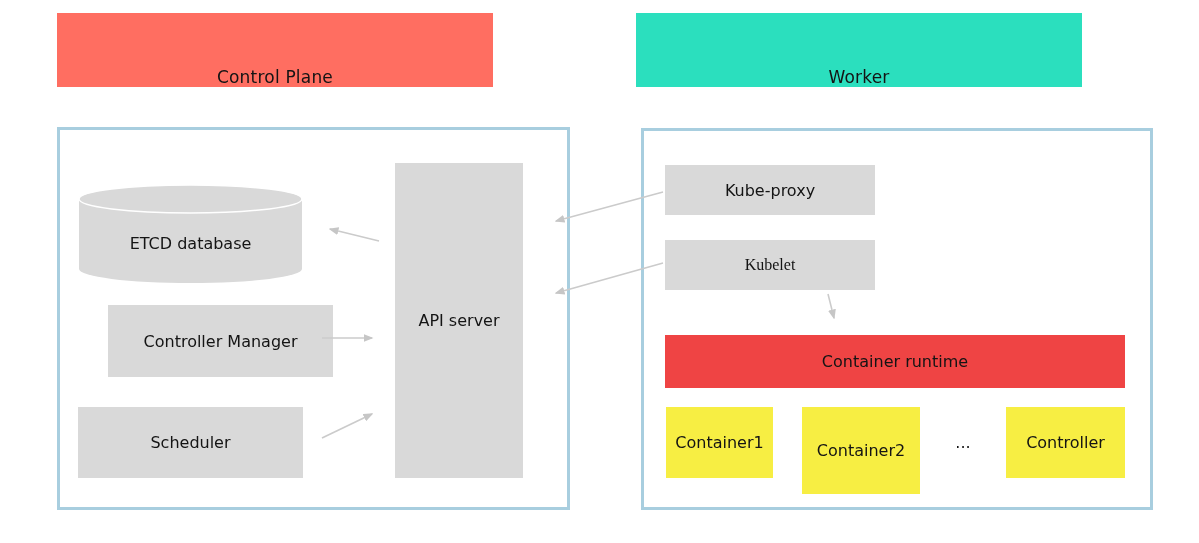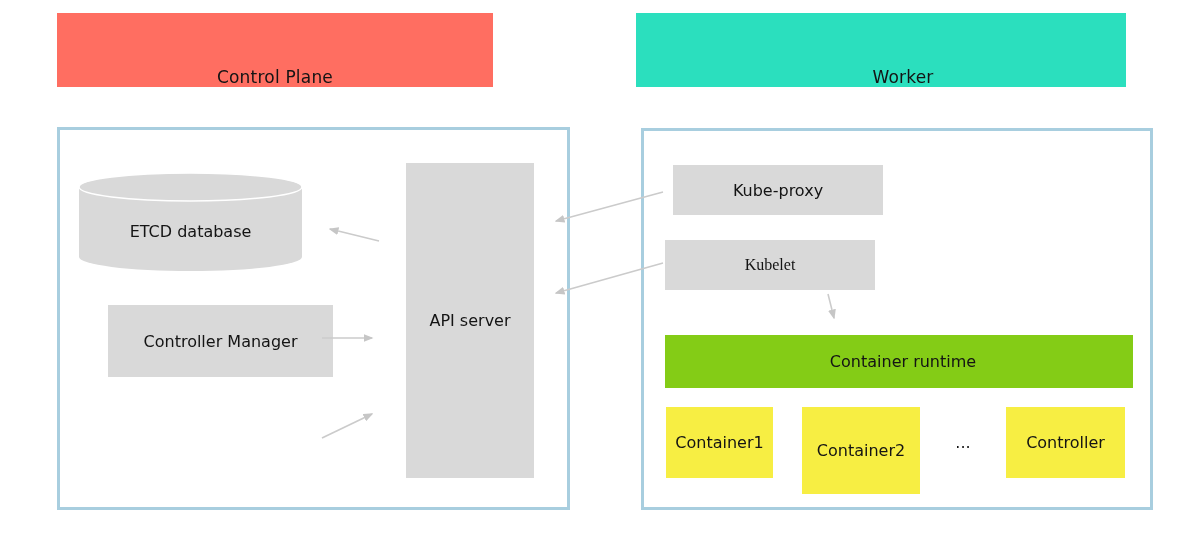--- a/index.html
+++ b/index.html
@@ -10,58 +10,58 @@
     height: 543px;
     background: #ffffff;
     overflow: hidden;
   }
   .hdr {
     position: absolute;
     display: flex; align-items: flex-end; justify-content: center;
     font-size: 17px; letter-spacing: 0.2px; color: #141414;
   }
   .hdr.control { left: 57px; top: 13px; width: 436px; height: 74px; background: #ff6e61; }
-  .hdr.worker  { left: 636px; top: 13px; width: 446px; height: 74px; background: #2bdfbe; padding-left: 44px; }
+  .hdr.worker  { left: 636px; top: 13px; width: 446px; height: 74px; background: #2bdfbe; }
 
   .panel {
     position: absolute;
     border: 3px solid #a8cedf;
     background: #ffffff;
     box-sizing: border-box;
   }
   .panel.left  { left: 57px;  top: 127px; width: 513px; height: 383px; }
   .panel.right { left: 641px; top: 128px; width: 512px; height: 382px; }
 
   .node {
     position: absolute;
     display: flex; align-items: center; justify-content: center;
     background: #d9d9d9;
     font-size: 16px; color: #141414;
     text-align: center;
   }
   .node.cm        { left: 78px;  top: 305px; width: 225px; height: 72px; margin-left: 30px; }
   .node.sched     { left: 78px;  top: 407px; width: 225px; height: 71px; }
-  .node.api       { left: 406px; top: 163px; width: 128px; height: 315px; align-items: center; }
-  .node.kproxy    { left: 665px; top: 165px; width: 210px; height: 50px; margin-left: 8px; }
+  .node.api       { left: 395px; top: 163px; width: 128px; height: 315px; align-items: center; }
+  .node.kproxy    { left: 665px; top: 165px; width: 210px; height: 50px; }
   .node.kubelet   { left: 665px; top: 240px; width: 210px; height: 50px; font-family: Liberation Serif, serif; }
-  .node.runtime   { left: 665px; top: 335px; width: 460px; height: 53px; background: #84cc16; padding-left: 8px; }
+  .node.runtime   { left: 665px; top: 335px; width: 460px; height: 53px; background: #ef4444; }
   .node.yellow    { background: #f7ee43; }
   .node.c1 { left: 666px;  top: 407px; width: 107px; height: 71px; text-align: right; }
   .node.c2 { left: 802px;  top: 407px; width: 118px; height: 87px; }
   .node.cn { left: 1006px; top: 407px; width: 119px; height: 71px; }
   .dots {
     position: absolute;
     left: 930px; top: 407px; width: 66px; height: 71px;
     display: flex; align-items: center; justify-content: center;
     font-size: 16px; color: #141414;
   }
 
   .cylinder {
     position: absolute;
-    left: 78px; top: 172px; width: 225px; height: 100px;
+    left: 78px; top: 184px; width: 225px; height: 100px;
   }
   .cylinder svg { position: absolute; left: 0; top: 0; }
   .cylinder .label {
     position: absolute; left: 0; top: 0; width: 100%; height: 100%;
     box-sizing: border-box; padding-top: 18px;
     display: flex; align-items: center; justify-content: center;
     font-size: 16px; color: #141414;
   }
 
   svg.arrows {
@@ -90,20 +90,23 @@
       <ellipse cx="112.5" cy="85" rx="111.5" ry="14" fill="#d9d9d9"></ellipse>
       <rect x="1" y="15" width="223" height="70" fill="#d9d9d9"></rect>
       <ellipse cx="112.5" cy="15" rx="111.5" ry="14" fill="#d9d9d9" stroke="#ffffff" stroke-width="1.5"></ellipse>
     </svg>
     <div class="label">ETCD database</div>
   </div>
 
   <div class="node cm">
     <span>Controller Manager</span>
   </div>
+  <div class="node sched">
+    <span>Scheduler</span>
+  </div>
   <div class="node api">
     <span>API server</span>
   </div>
 
   <div class="node kproxy">
     <span>Kube-proxy</span>
   </div>
   <div class="node kubelet">
     <span>Kubelet</span>
   </div>

